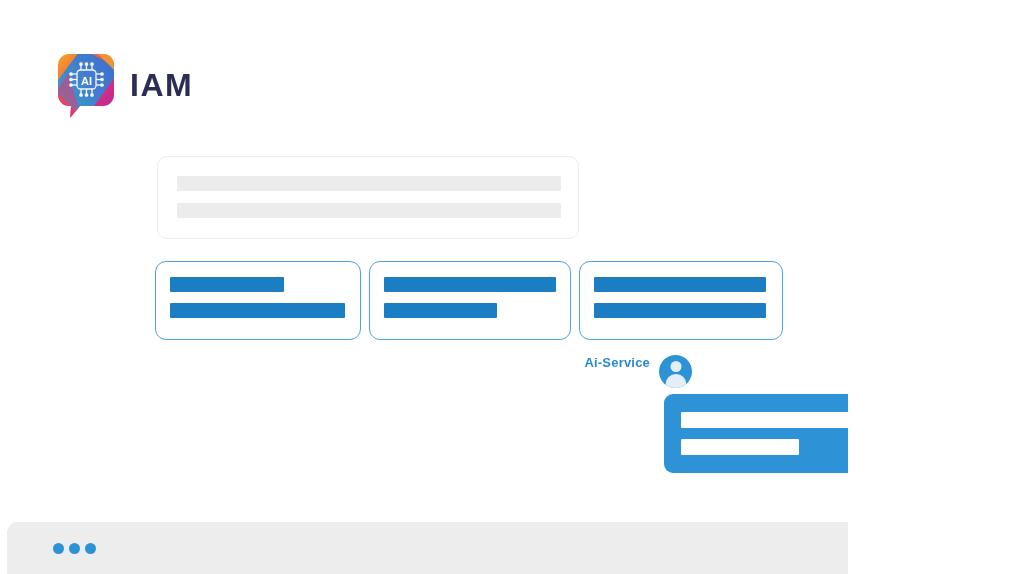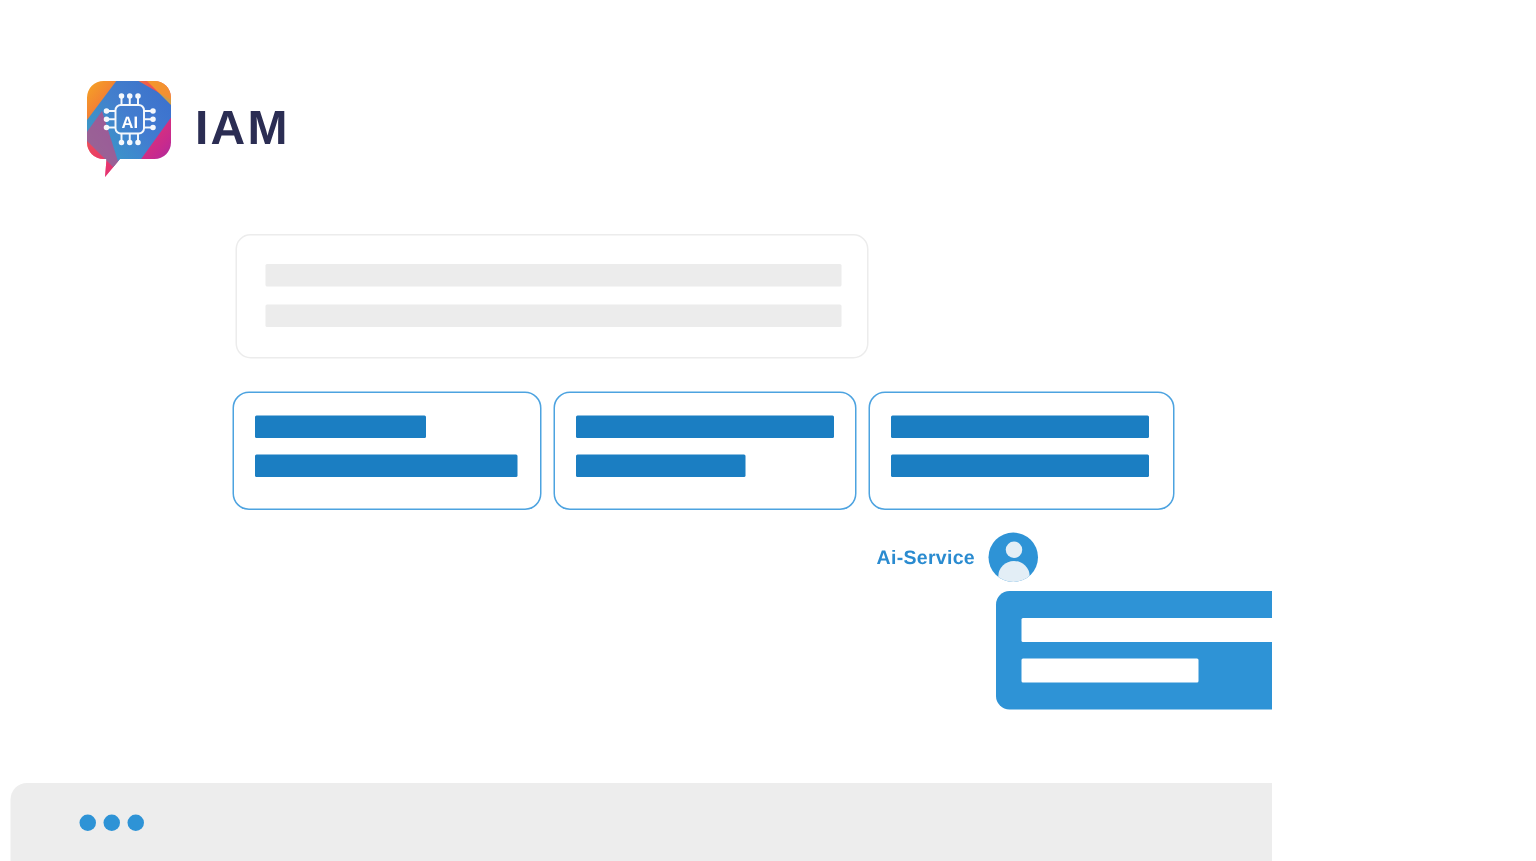--- a/index.html
+++ b/index.html
@@ -86,21 +86,21 @@
     background: #1b7ec2;
   }
   .option-card .bar + .bar { margin-top: 11px; }
 
   
   .sender {
     position: absolute;
     right: 156px;
     top: 355px;
     display: flex;
-    align-items: center;
+    align-items: flex-start;
     gap: 9px;
   }
   .sender-name {
     font-size: 13px;
     font-weight: bold;
     color: #2a8bd0;
     letter-spacing: 0.2px;
     white-space: nowrap;
   }
   .avatar {

